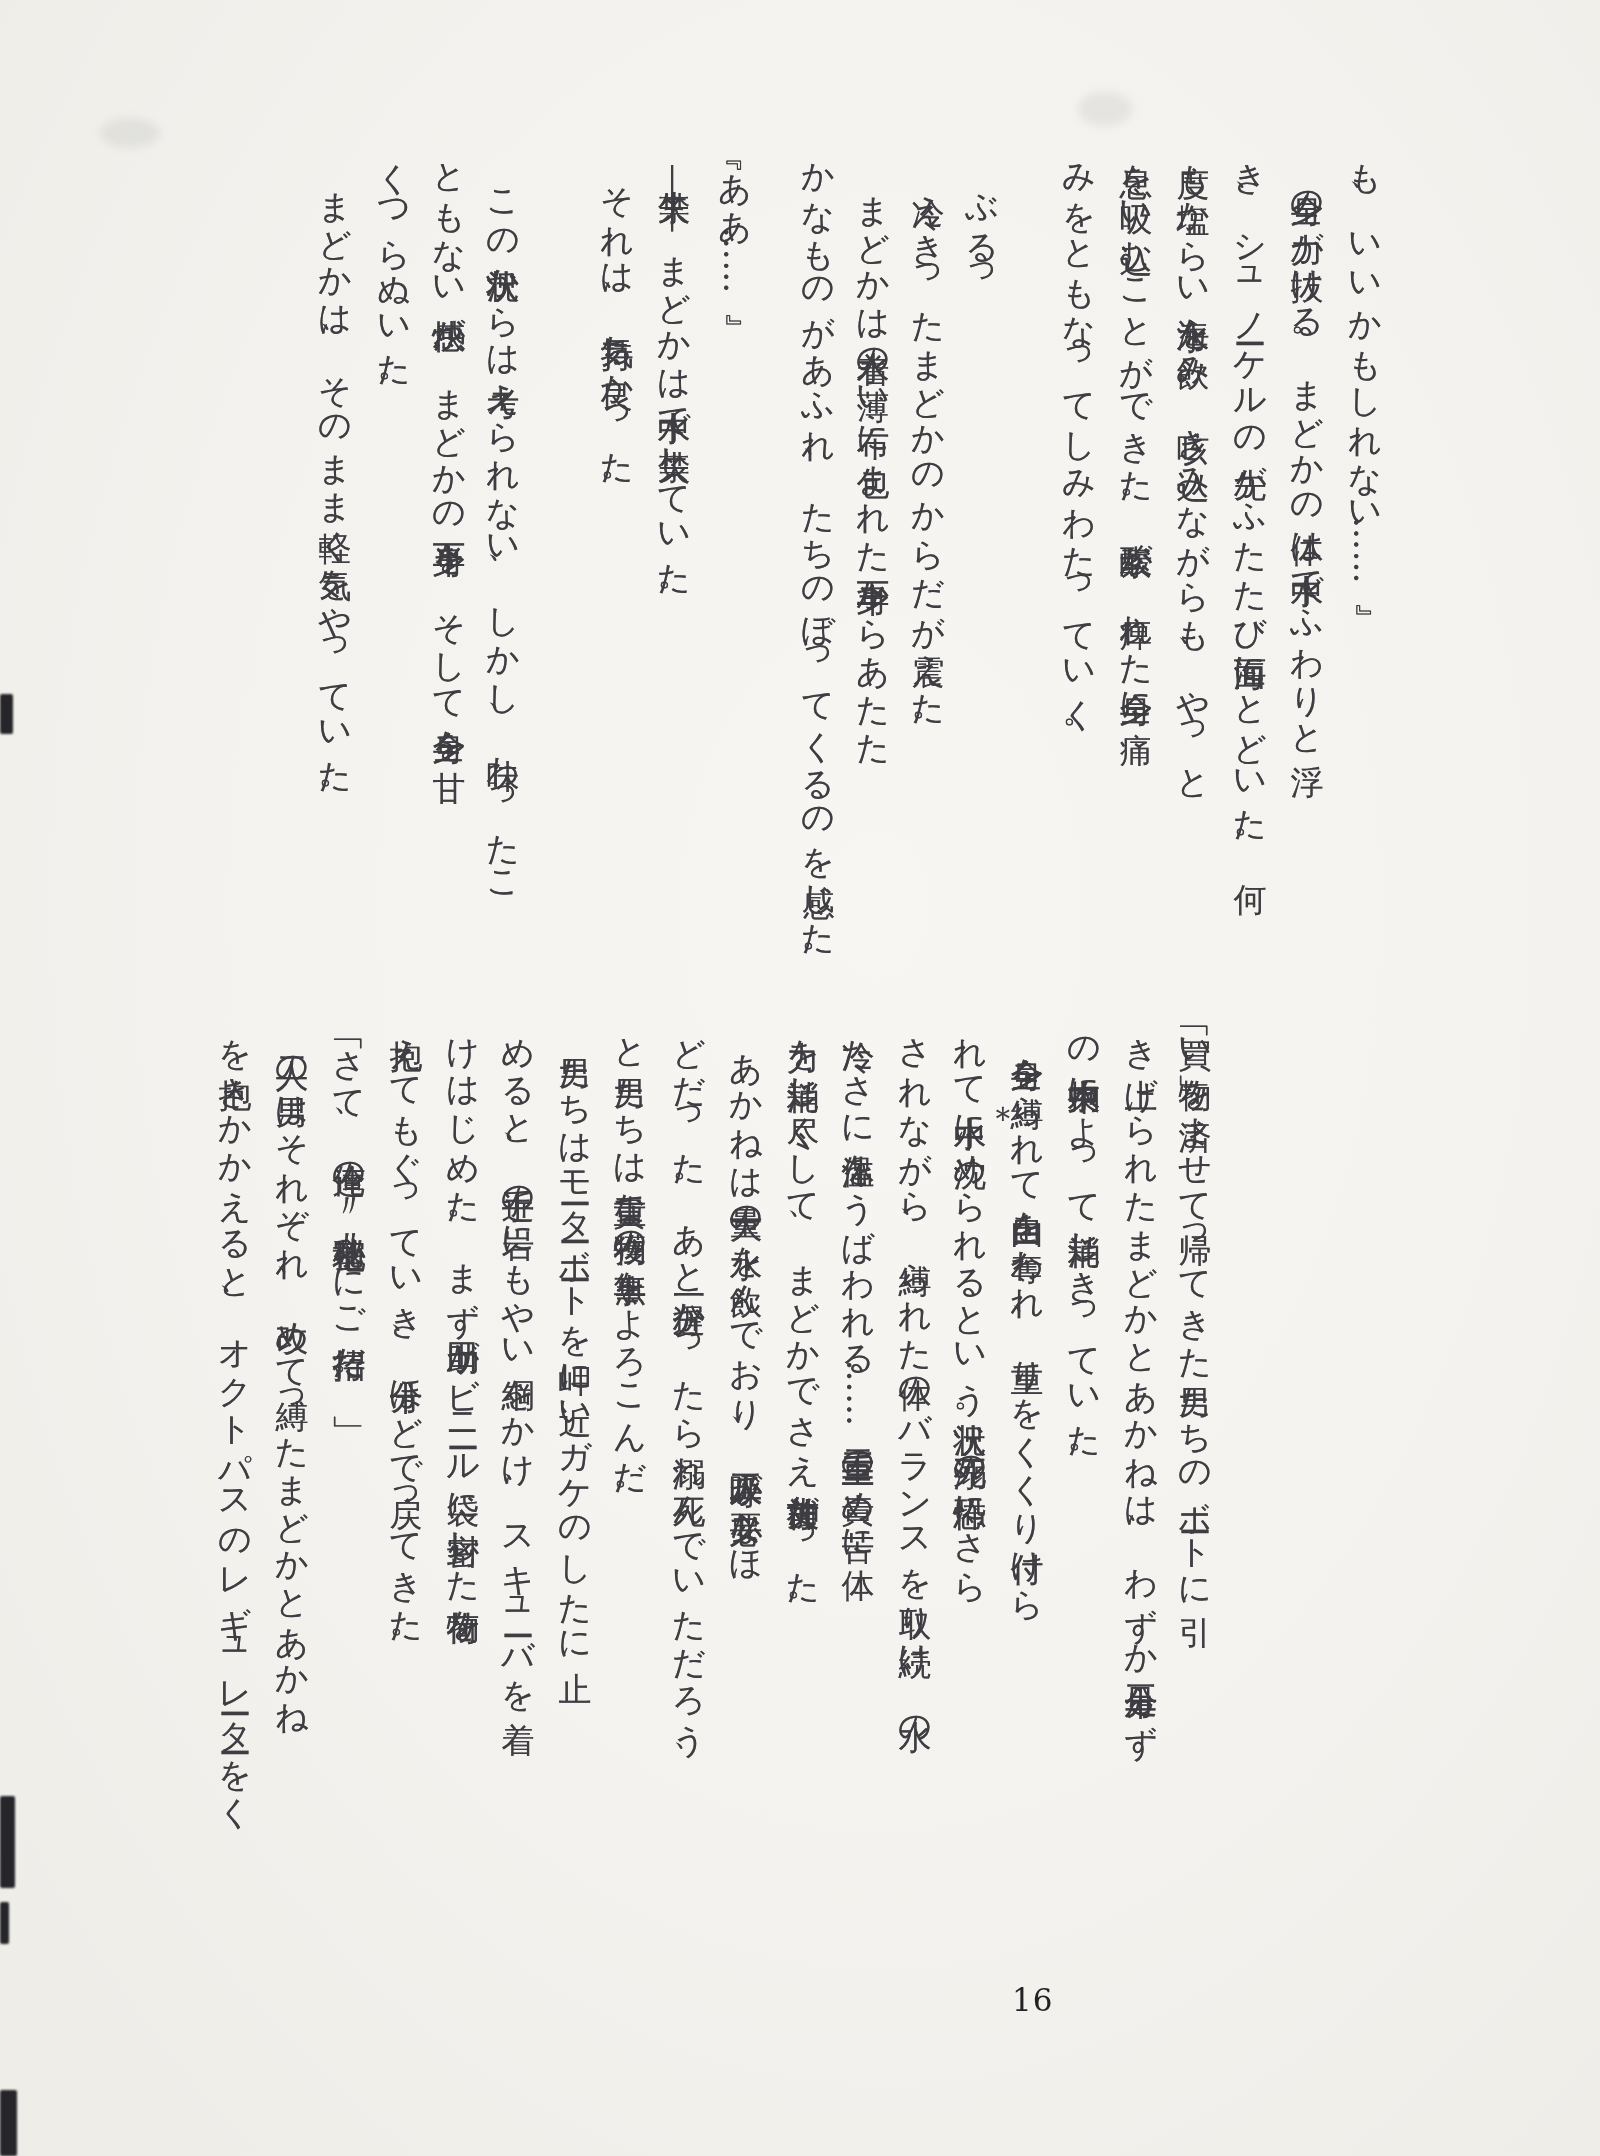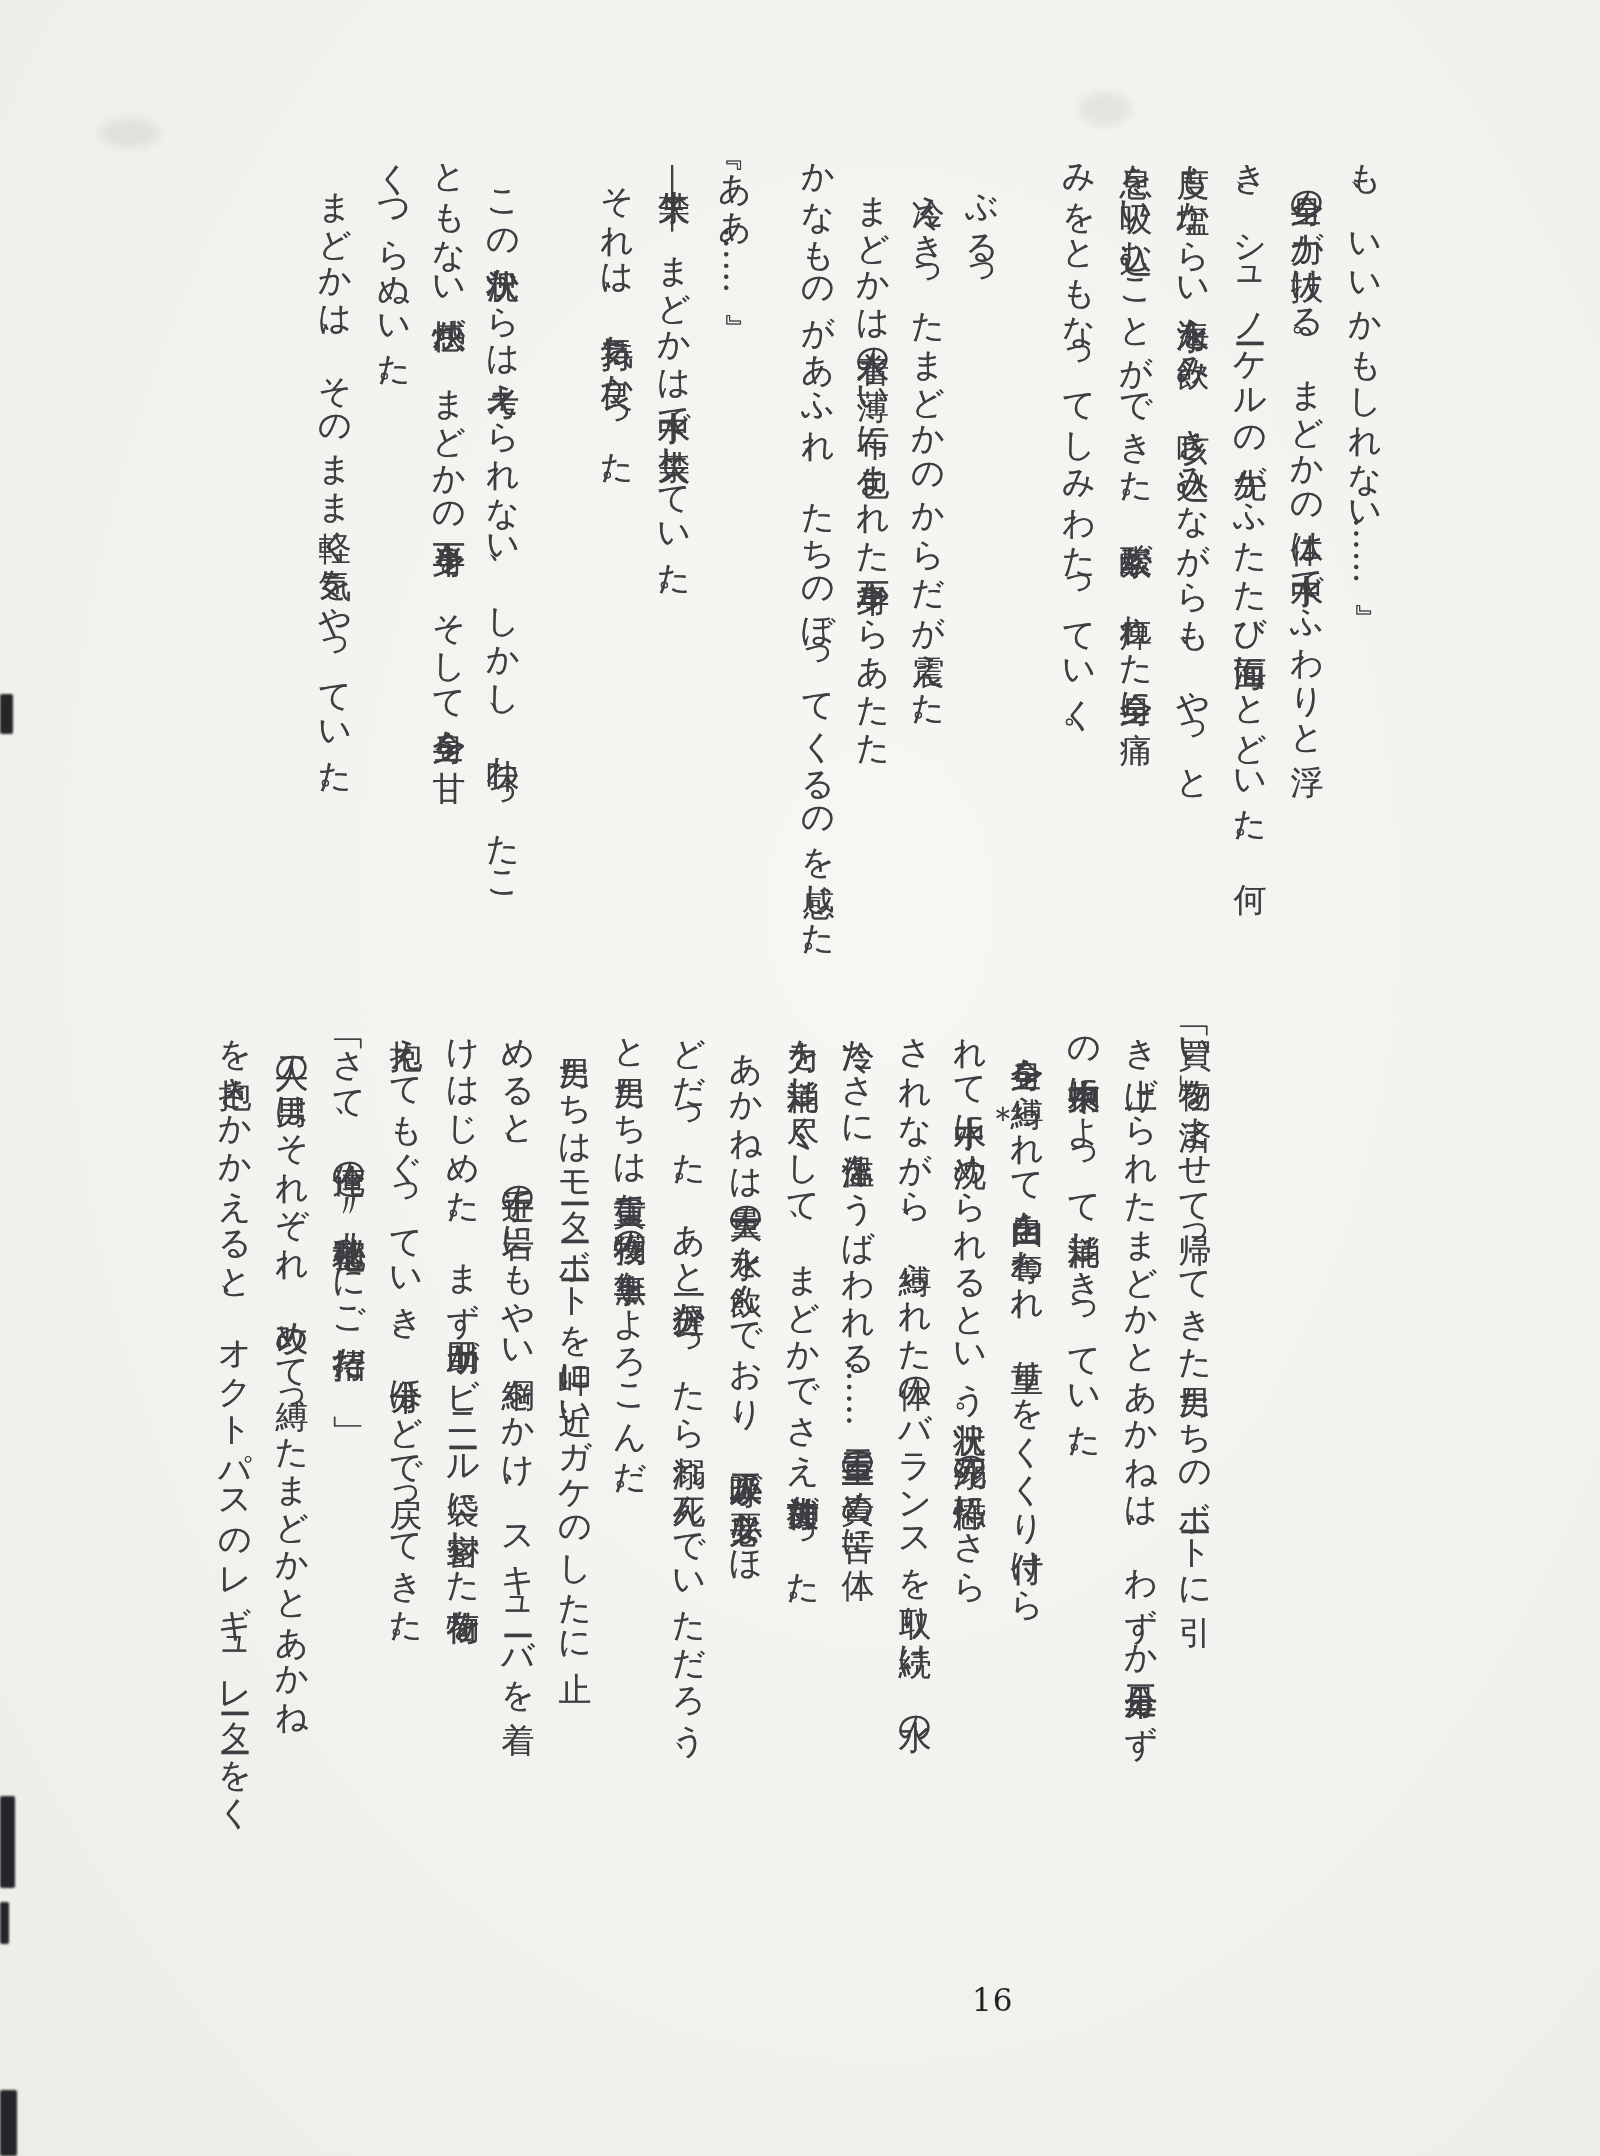--- a/index.html
+++ b/index.html
@@ -77,21 +77,21 @@
       <div class="vcol" style="left: 608px; top: 1015px;">と男たちは貴重な獲物の無事をよろこんだ。</div>
       <div class="vcol" style="left: 553px; top: 1033px;">男たちはモーターボートを岬に近いガケのしたに止</div>
       <div class="vcol" style="left: 496px; top: 1015px;">めると、手近の岩にもやい綱をかけ、スキューバを着</div>
       <div class="vcol" style="left: 441px; top: 1015px;">けはじめた。まず助田がビニール袋に密封した荷物を</div>
       <div class="vcol" style="left: 384px; top: 1015px;">抱えてもぐっていき、十分ほどで戻ってきた。</div>
       <div class="vcol" style="left: 327px; top: 1028px;">「さて、俺達の〃秘密基地〃にご招待だ。」</div>
       <div class="vcol" style="left: 270px; top: 1033px;">二人の男はそれぞれ、改めて縛ったまどかとあかね</div>
       <div class="vcol" style="left: 213px; top: 1015px;">を抱きかかえると、オクトパスのレギュレーターをく</div>
     </div>
 
-  <div class="pagenum" style="left:972px;top:1982px;">16</div>
+  <div class="pagenum" style="left:1012px;top:1982px;">16</div>
 
   <div class="artifact" style="left:0;top:694px;width:13px;height:40px;"></div>
   <div class="artifact" style="left:0;top:1796px;width:15px;height:92px;"></div>
   <div class="artifact" style="left:0;top:1902px;width:9px;height:42px;"></div>
   <div class="artifact" style="left:0;top:2090px;width:17px;height:66px;"></div>
   <div class="smudge" style="left:1078px;top:92px;width:54px;height:34px;"></div>
   <div class="smudge" style="left:100px;top:118px;width:60px;height:30px;"></div>
 
 </div>
 

